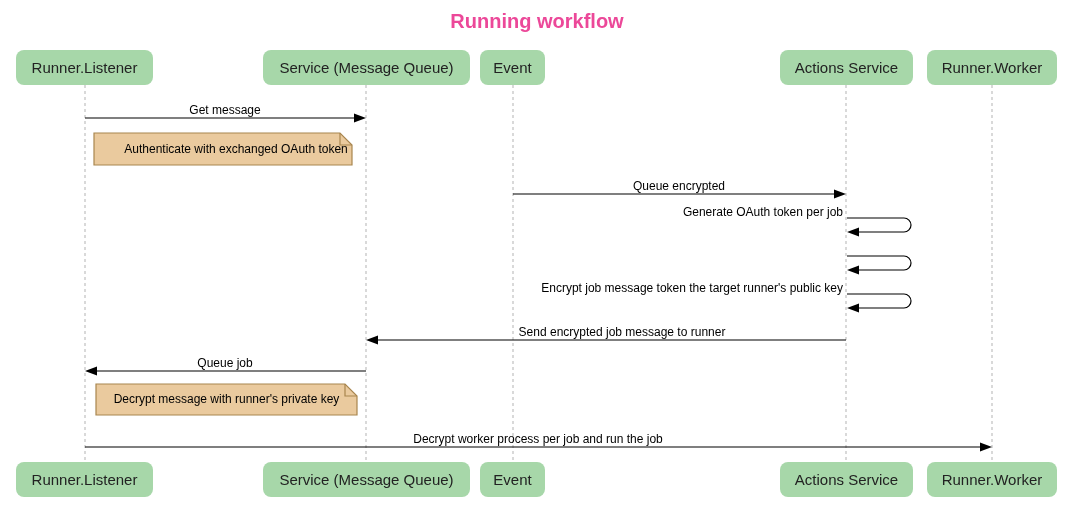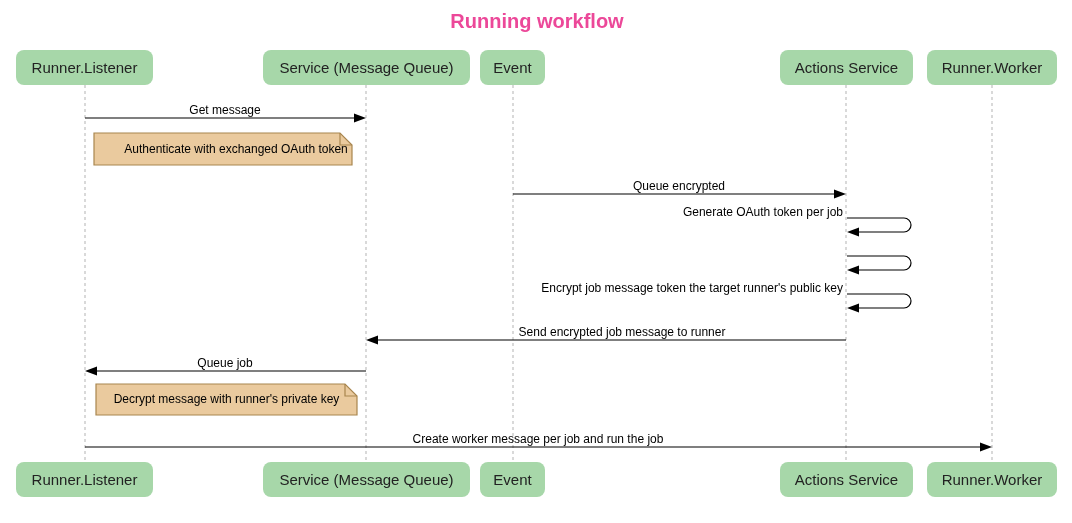--- a/index.html
+++ b/index.html
@@ -95,18 +95,18 @@
   <div class="actor" style="left:480px; top:462px; width:65px;">Event</div>
   <div class="actor" style="left:780px; top:462px; width:133px;">Actions Service</div>
   <div class="actor" style="left:927px; top:462px; width:130px;">Runner.Worker</div>
 
   <div class="msg-label msg-center" style="left:225px; top:103px;">Get message</div>
   <div class="msg-label msg-center" style="left:679px; top:179px;">Queue encrypted</div>
   <div class="msg-label msg-right" style="left:843px; top:205px;text-align:center;">Generate OAuth token per job</div>
   <div class="msg-label msg-right" style="left:843px; top:281px;">Encrypt job message token the target runner's public key</div>
   <div class="msg-label msg-center" style="left:606px; top:325px;margin-left:16px;">Send encrypted job message to runner</div>
   <div class="msg-label msg-center" style="left:225px; top:356px;">Queue job</div>
-  <div class="msg-label msg-center" style="left:538px; top:432px;">Create worker message per job and run the job</div>
+  <div class="msg-label msg-center" style="left:538px; top:432px;">Decrypt worker process per job and run the job</div>
 
   <div class="note-text" style="left:108px; top:133px; width:208px; height:32px;margin-left:24px;">Authenticate with exchanged OAuth token</div>
   <div class="note-text" style="left:96px; top:384px; width:261px; height:30px;text-align:center;">Decrypt message with runner's private key</div>
 
 </div>
 
 </body></html>

